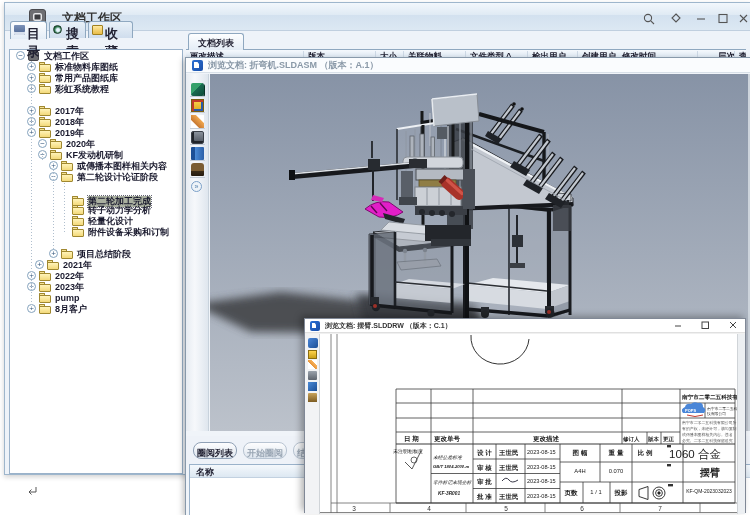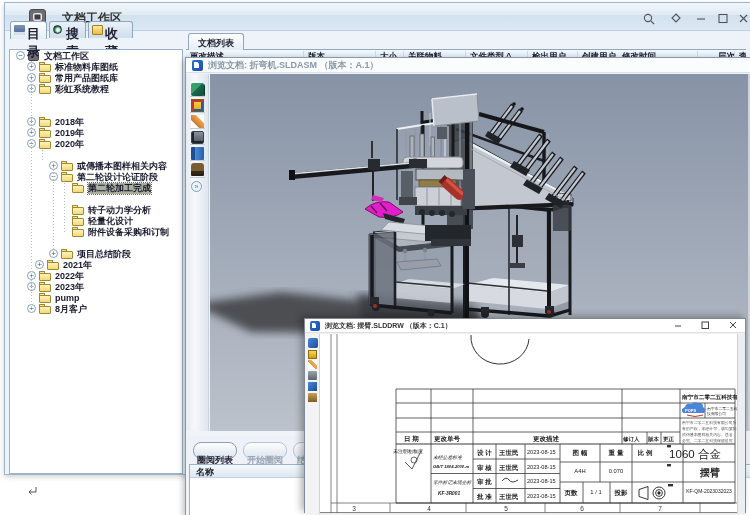--- a/index.html
+++ b/index.html
@@ -57,21 +57,21 @@
 #w2title{position:absolute;left:0;top:0;width:100%;height:15px;background:#fafcfe;
  border-bottom:1px solid #d8e0e8;font-size:9px;font-weight:bold;color:#8a99a8;line-height:15px}
 #w2title .dico{position:absolute;left:6px;top:2px;width:11px;height:11px}
 #w2tools{position:absolute;left:0;top:16px;width:23px;height:357px;
  background:linear-gradient(90deg,#e7ecf2,#f6f8fb 40%,#dfe6ee);border-right:1px solid #c8d2dc}
 .vico{position:absolute;left:5px;width:13px;height:13px}
 #w2view{position:absolute;left:24px;top:16px;width:541px;height:357px}
 #w2btns{position:absolute;left:0;top:378px;width:100%;height:28px;background:#eef2f8}
 .btn{position:absolute;top:6px;height:17px;border:1px solid #8fa0b5;border-radius:8px;
  background:linear-gradient(#fdfdfe,#dde5ee);font-size:9px;font-weight:bold;color:#223;
- text-align:center;padding-top:11px}
+ text-align:center;padding-top:4px}
 .btn.dis{color:#9aa6b4;border-color:#b8c4d2}
 #w2list{position:absolute;left:3px;top:406px;width:760px;height:120px;background:#fff;border:1px solid #9ab2ca}
 #w2listhead{position:absolute;left:0;top:0;width:100%;height:13px;
  background:linear-gradient(#f4f8fc,#dde8f2);border-bottom:1px solid #c2d1e0;
  font-size:9px;font-weight:bold;color:#223;padding:1px 0 0 6px}
 
 
 #win3{position:absolute;left:304px;top:318px;width:442px;height:195px;
  background:#f0f0f0;border:1px solid #808896;
  box-shadow:-3px -2px 7px rgba(0,0,0,.3)}
@@ -146,61 +146,77 @@
           <span class="tlabel " style="left:45px">常用产品图纸库</span>
         </div>
         <div class="trow" style="left:0;top:34px;width:100%">
           <span class="exp" style="left:17px">+</span>
           <span class="fold" style="left:29px">
             <b></b>
             <i></i>
           </span>
           <span class="tlabel " style="left:45px">彩虹系统教程</span>
         </div>
+        <div class="trow" style="left:0;top:56px;width:100%">
+          <span class="exp" style="left:17px">+</span>
+          <span class="fold" style="left:29px">
+            <b></b>
+            <i></i>
+          </span>
+          <span class="tlabel " style="left:45px">2017年</span>
+        </div>
         <div class="trow" style="left:0;top:67px;width:100%">
           <span class="exp" style="left:17px">+</span>
           <span class="fold" style="left:29px">
             <b></b>
             <i></i>
           </span>
           <span class="tlabel " style="left:45px">2018年</span>
         </div>
         <div class="trow" style="left:0;top:78px;width:100%">
           <span class="exp" style="left:17px">+</span>
           <span class="fold" style="left:29px">
             <b></b>
             <i></i>
           </span>
           <span class="tlabel " style="left:45px">2019年</span>
         </div>
-        <div class="trow" style="left:0;top:89px;width:100%">
+        <div class="trow" style="left:11px;top:89px;width:100%">
           <span class="exp" style="left:17px">−</span>
           <span class="fold" style="left:29px">
             <b></b>
             <i></i>
           </span>
           <span class="tlabel " style="left:45px">2020年</span>
+        </div>
+        <div class="trow" style="left:0;top:100px;width:100%">
+          <span class="exp" style="left:28px">−</span>
+          <span class="fold" style="left:40px">
+            <b></b>
+            <i></i>
+          </span>
+          <span class="tlabel " style="left:56px">KF发动机研制</span>
         </div>
         <div class="trow" style="left:0;top:111px;width:100%">
           <span class="exp" style="left:39px">+</span>
           <span class="fold" style="left:51px">
             <b></b>
             <i></i>
           </span>
           <span class="tlabel " style="left:67px">或傳播本图样相关内容</span>
         </div>
         <div class="trow" style="left:0;top:122px;width:100%">
           <span class="exp" style="left:39px">−</span>
           <span class="fold" style="left:51px">
             <b></b>
             <i></i>
           </span>
           <span class="tlabel " style="left:67px">第二轮设计论证阶段</span>
         </div>
-        <div class="trow" style="left:0;top:133px;width:100%">
+        <div class="trow" style="left:0;top:146px;width:100%">
           <span class="fold" style="left:62px">
             <b></b>
             <i></i>
           </span>
           <span class="tlabel sel" style="left:78px">第二轮加工完成</span>
         </div>
         <div class="trow" style="left:0;top:166px;width:100%">
           <span class="fold" style="left:62px">
             <b></b>
             <i></i>

